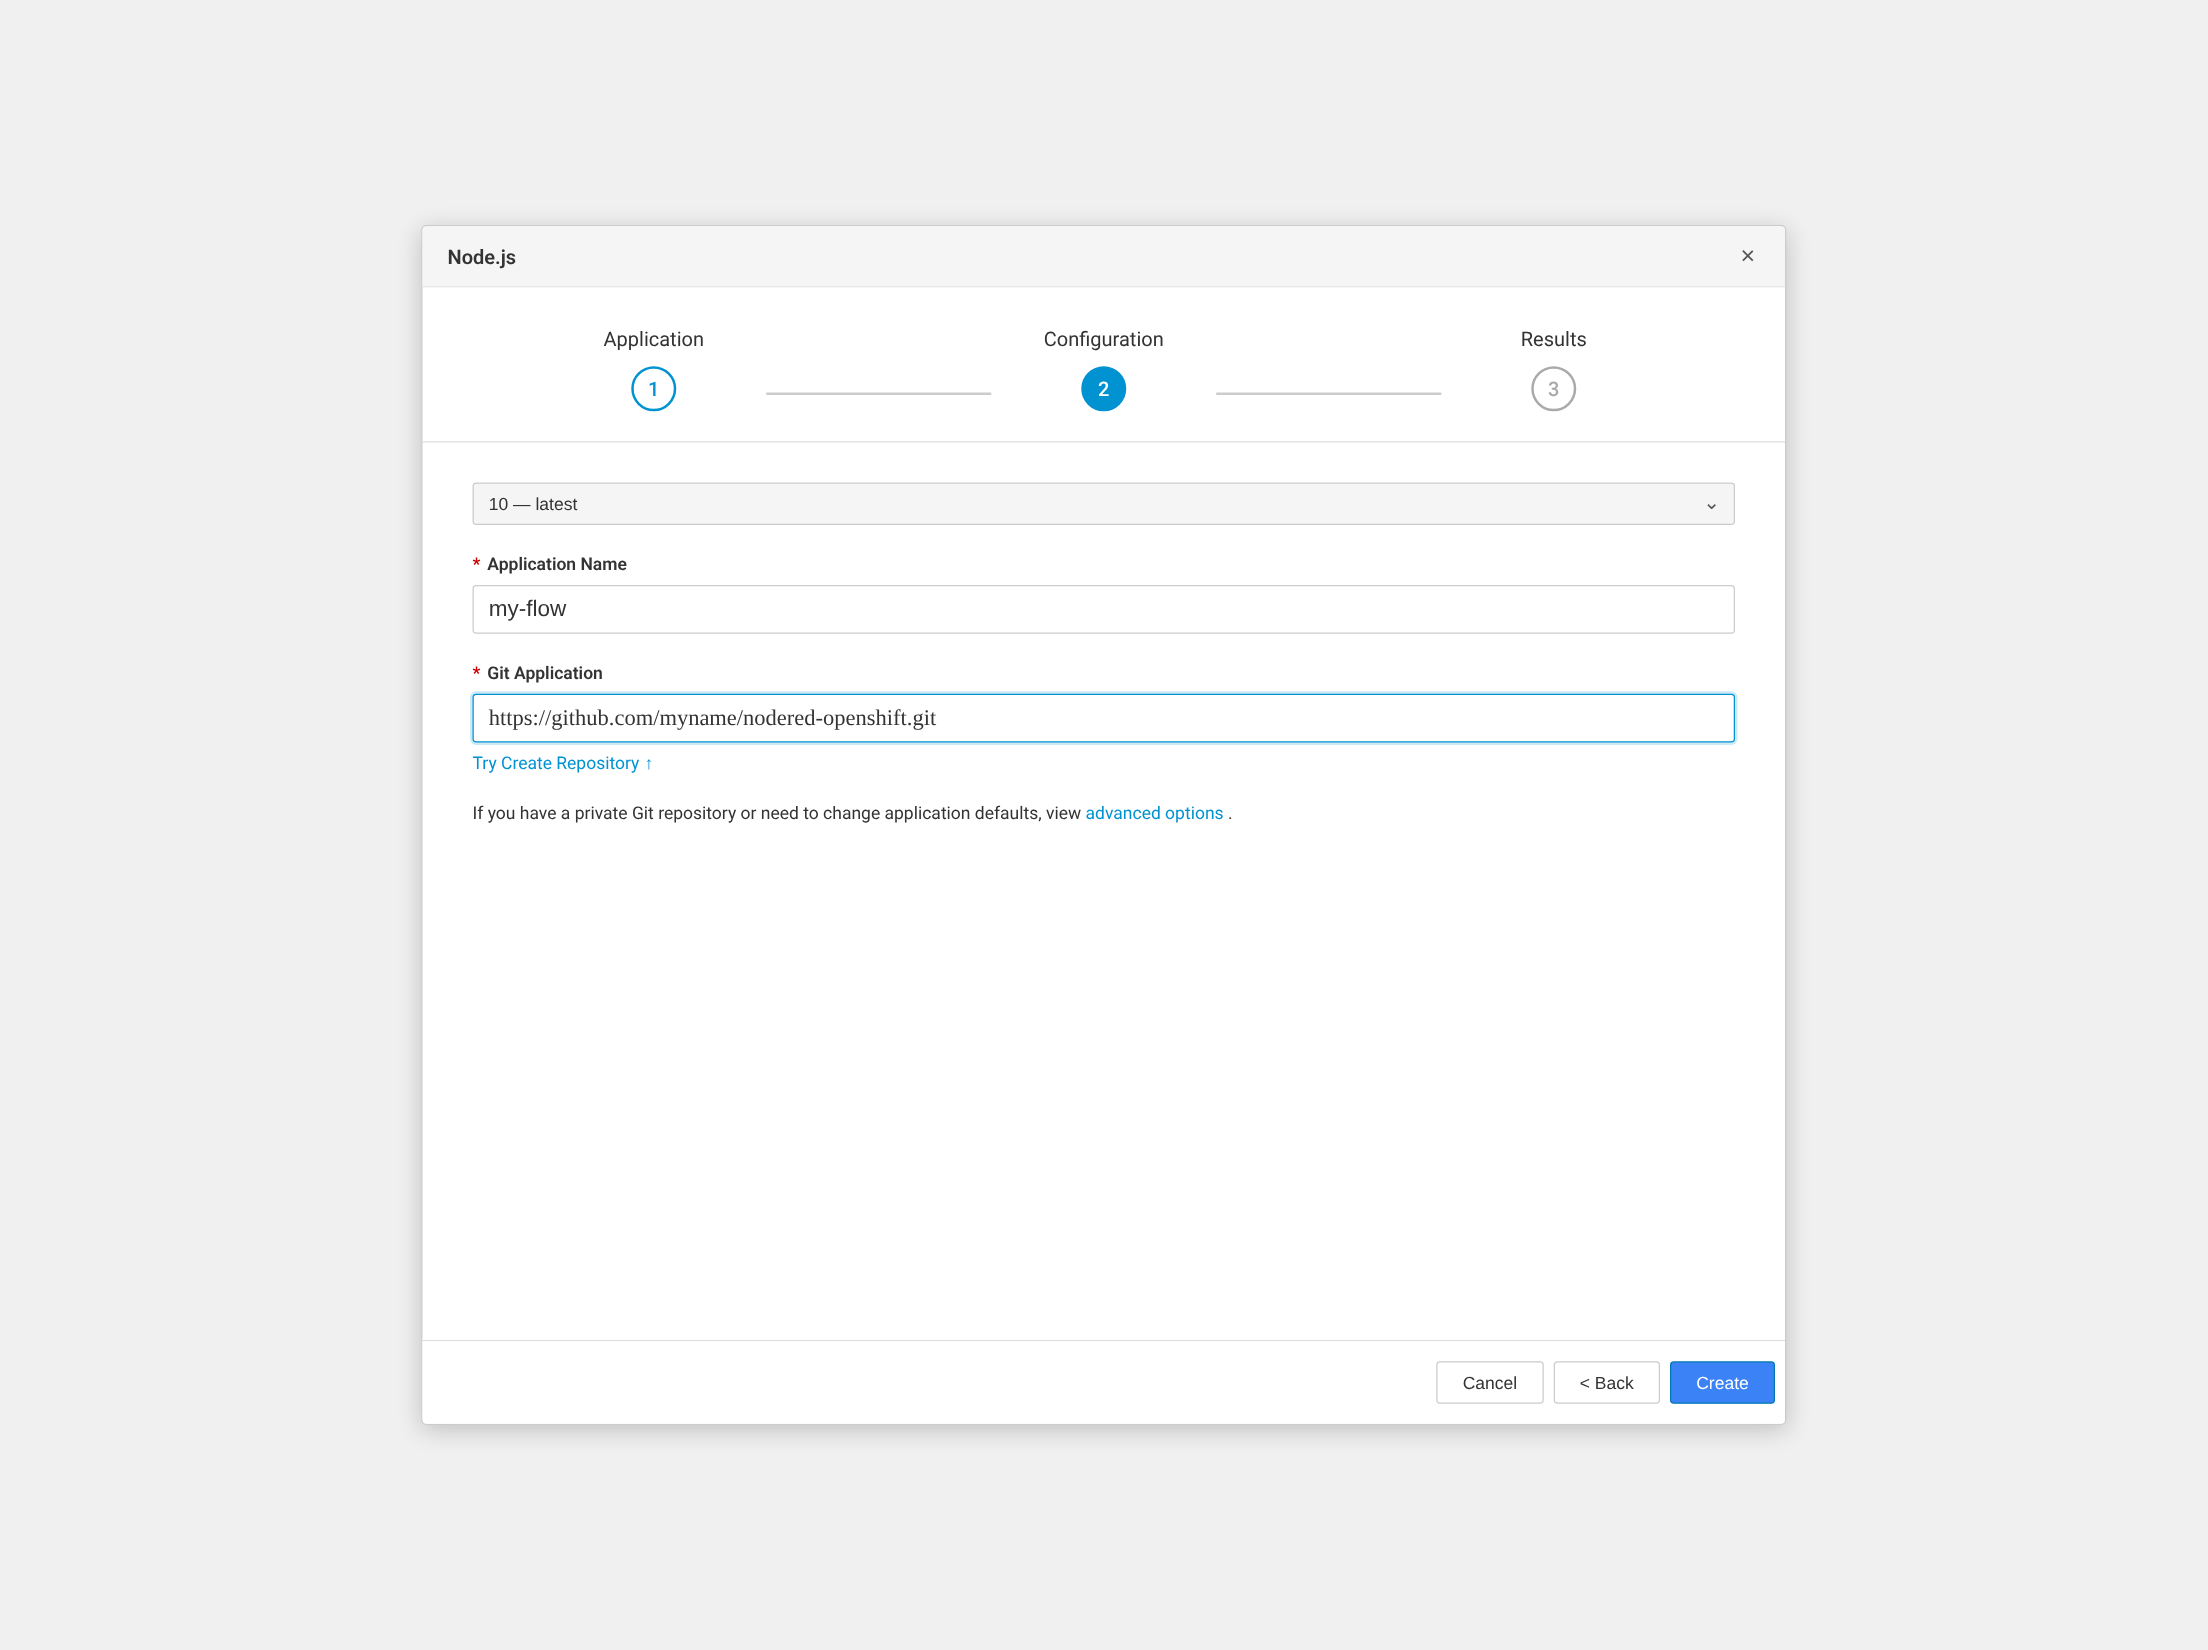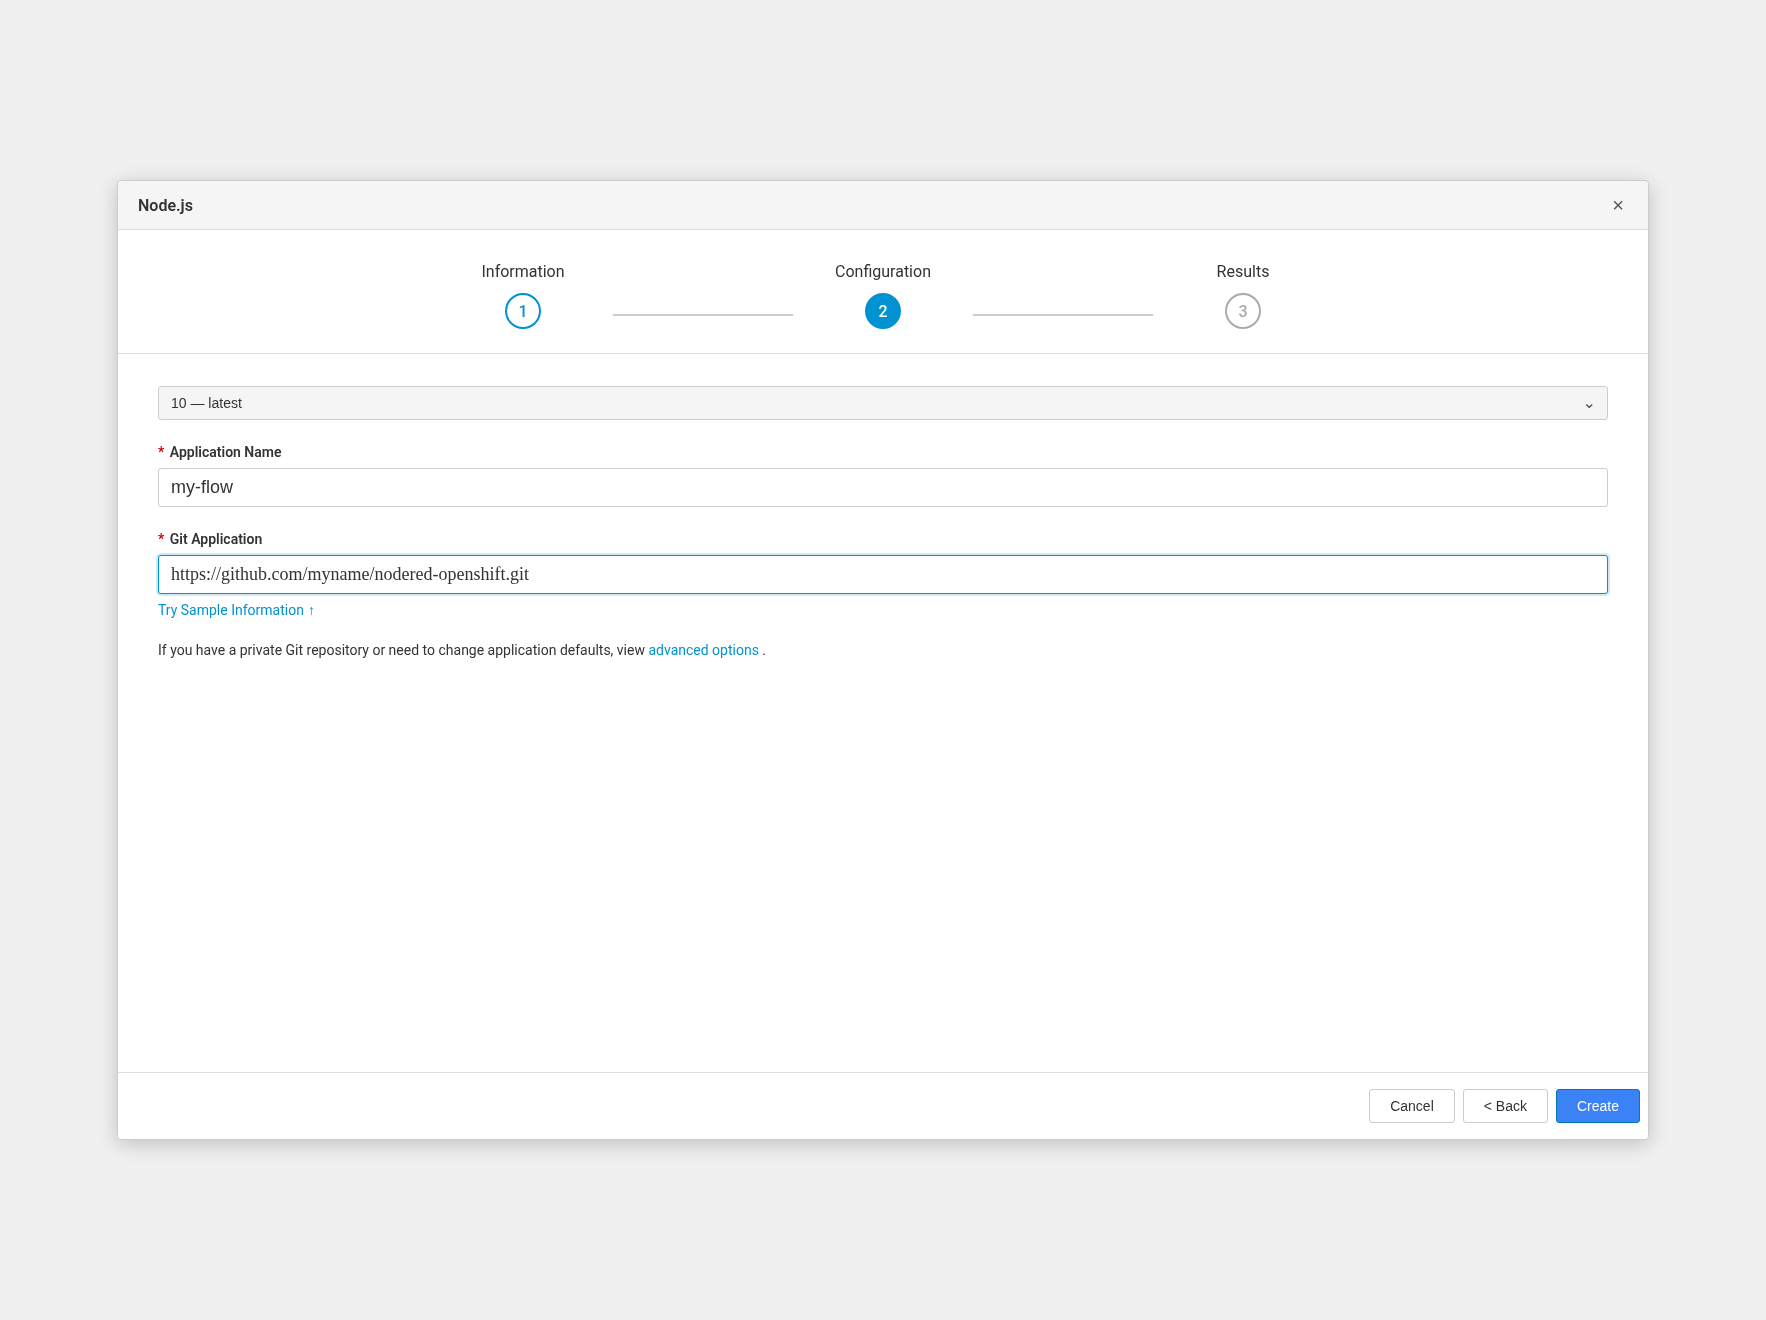--- a/index.html
+++ b/index.html
@@ -14,21 +14,21 @@
       display: flex;
       justify-content: center;
       align-items: center;
       min-height: 100vh;
       font-size: 14px;
       color: #333;
     }
 
     .dialog {
       background: #fff;
-      width: 1532px;
+      width: 1092px;
       min-height: 960px;
       border: 1px solid #ccc;
       border-radius: 4px;
       box-shadow: 0 4px 20px rgba(0,0,0,0.2);
       display: flex;
       flex-direction: column;
       position: relative;
     }
 
     
@@ -262,21 +262,21 @@
 
   <div class="dialog-header">
     <span class="dialog-title">Node.js</span>
     <button class="close-btn">×</button>
   </div>
 
   <div class="stepper-section">
     <div class="stepper-inner">
 
       <div class="step-item">
-        <span class="step-label">Information</span>
+        <span class="step-label">Application</span>
         <div class="step-circle done">1</div>
       </div>
 
       <div class="step-connector"></div>
 
       <div class="step-item">
         <span class="step-label">Configuration</span>
         <div class="step-circle active">2</div>
       </div>
 
@@ -311,21 +311,21 @@
     </div>
 
     <div class="form-group">
       <label class="form-label">
         <span class="required-star">*</span>
         <span>Git Application</span>
       </label>
       <input type="text" class="form-input git-repo-input" value="https://github.com/myname/nodered-openshift.git" style="">
       <div>
         <a class="try-sample-link">
-          <span>Try Sample Information</span>
+          <span>Try Create Repository</span>
           <span class="arrow-icon">↑</span>
         </a>
       </div>
     </div>
 
     <div class="hint-text">
       <span>If you have a private Git repository or need to change application defaults, view </span>
       <a class="advanced-link">advanced options</a>
       <span>.</span>
     </div>

